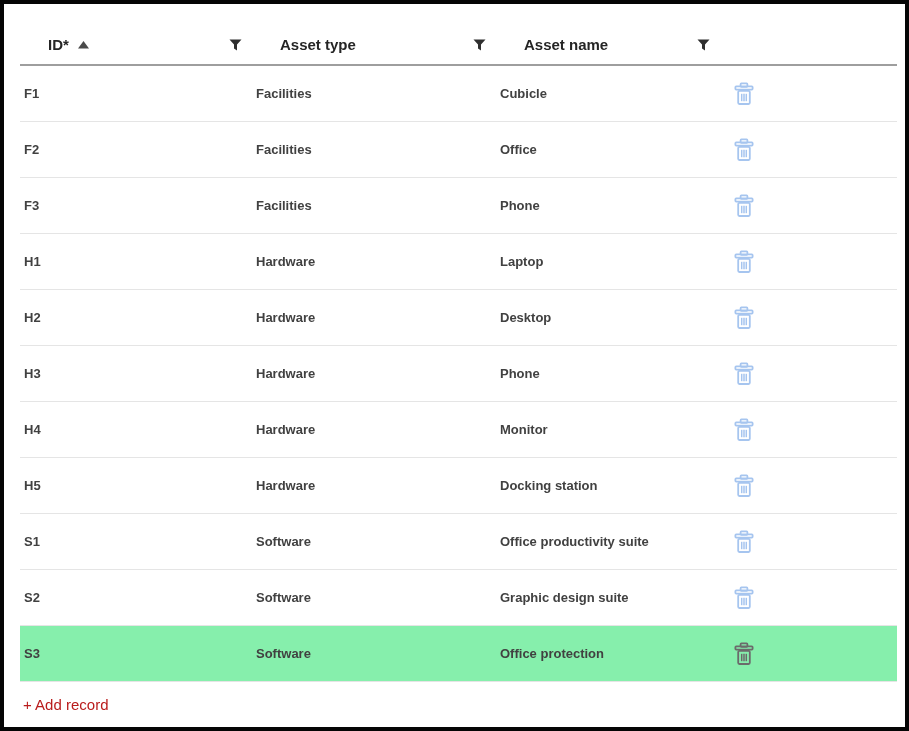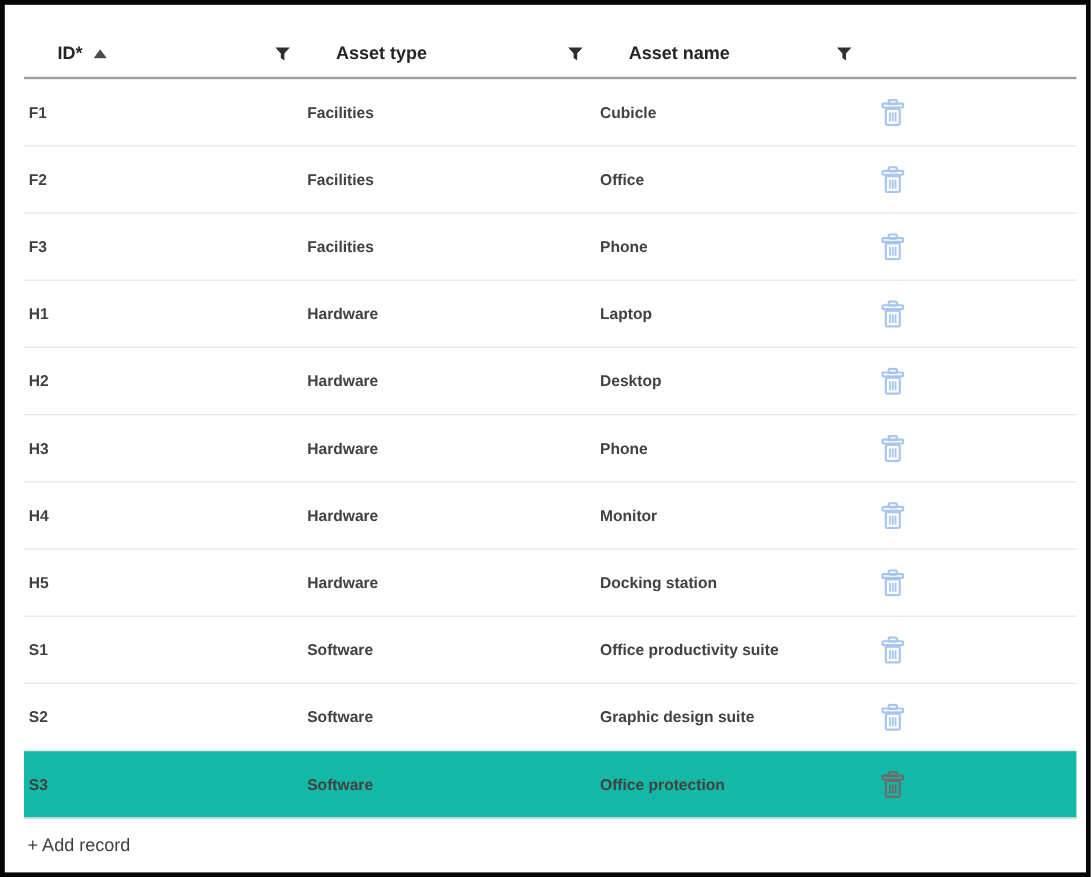--- a/index.html
+++ b/index.html
@@ -52,21 +52,21 @@
   .filter-btn {
     background: none; border: none; padding: 0;
     display: inline-flex; cursor: pointer;
   }
   
   .row {
     height: 56px;
     border-bottom: 1px solid #e5e5e5;
     cursor: pointer;
   }
-  .row.highlighted { background: #14b8a6; }
+  .row.highlighted { background: #86efac; }
   .cell {
     font-size: 13px;
     color: #414141;
     padding-left: 4px;
     white-space: nowrap;
     overflow: hidden;
     font-weight: bold;
   }
   .trash-cell {
     display: flex;
@@ -82,21 +82,21 @@
   .row.highlighted .trash-btn { color: #6b6b6b; }
   
   .footer-row {
     height: 45px;
     display: flex;
     align-items: center;
     padding-left: 3px;
   }
   .add-record-link {
     font-size: 15px;
-    color: #404040;
+    color: #b91c1c;
     text-decoration: none;
     cursor: pointer;
     text-align: center;
   }
 </style>
 </head>
 <body>
 
 <svg width="0" height="0" style="position:absolute">
   <defs>

